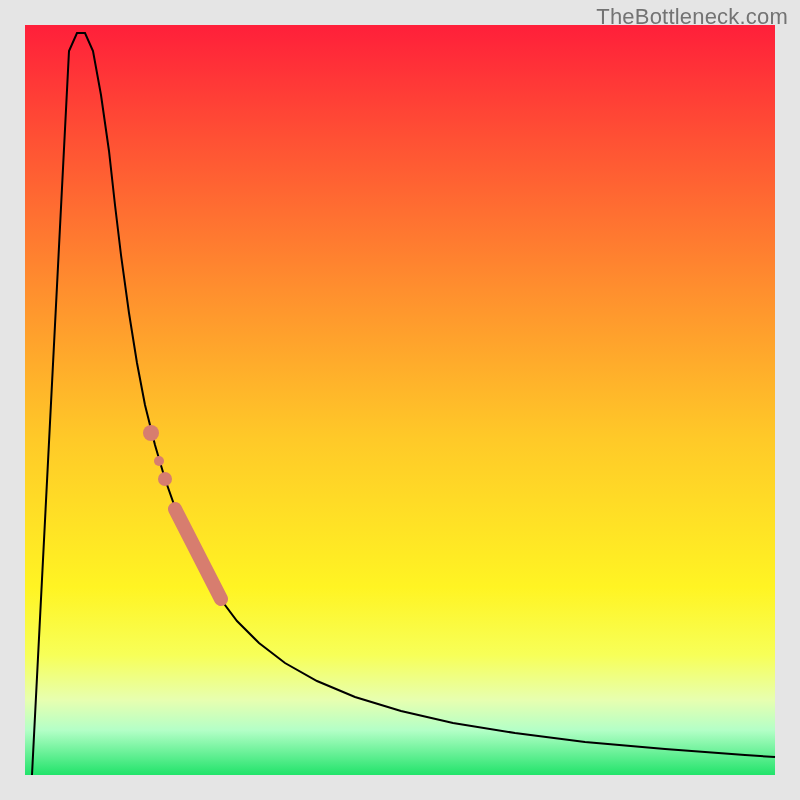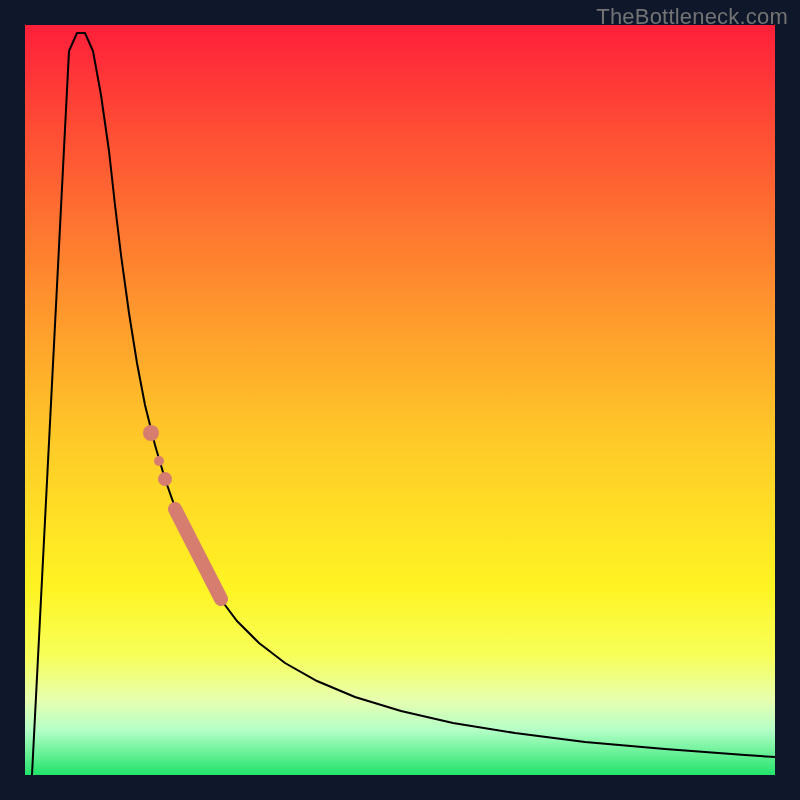--- a/index.html
+++ b/index.html
@@ -8,21 +8,21 @@
     width: 800px;
     height: 800px;
     overflow: hidden;
     background: #fff;
     font-family: Arial, Helvetica, sans-serif;
   }
   .frame {
     position: relative;
     width: 800px;
     height: 800px;
-    background: #0f172a;
+    background: #e5e5e5;
   }
   .attribution {
     position: absolute;
     top: 4px;
     right: 12px;
     color: #737373;
     font-size: 22px;
     font-weight: 400;
     letter-spacing: 0.2px;
     z-index: 10;

